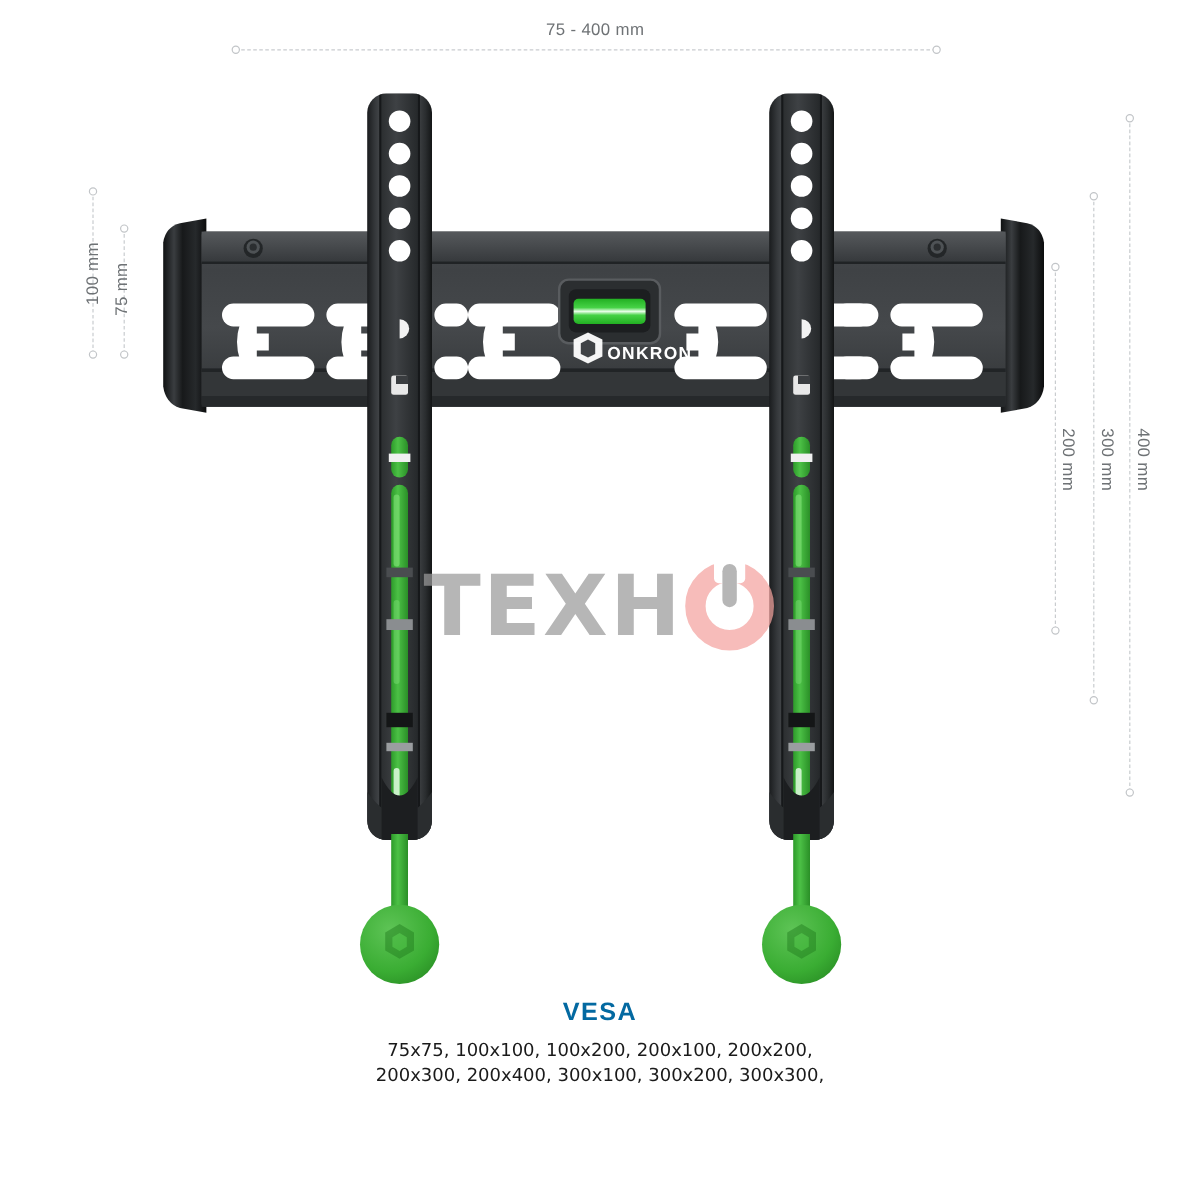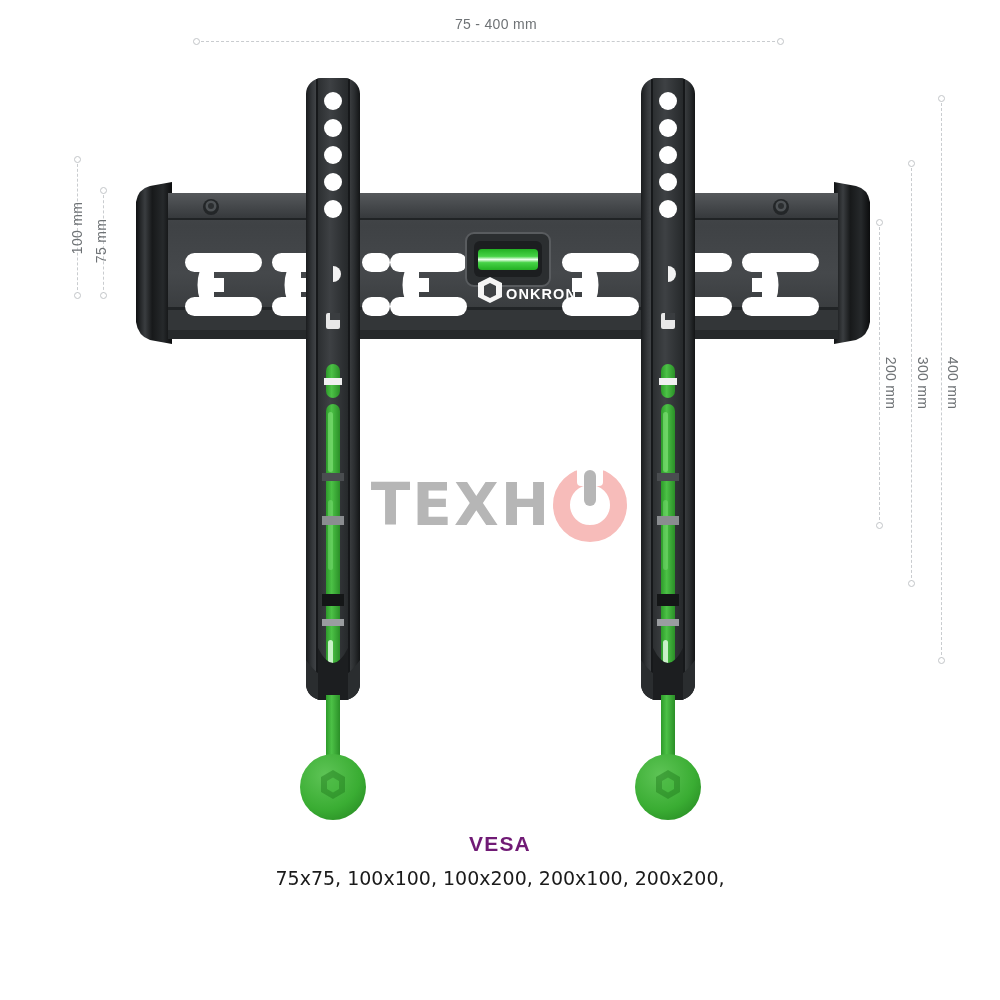--- a/index.html
+++ b/index.html
@@ -14,38 +14,38 @@
   .dim-v{transform-origin:50% 50%;}
   .dashline-h{position:absolute;height:0;border-top:1px dashed #c9cccf;}
   .dashline-v{position:absolute;width:0;border-left:1px dashed #c9cccf;}
   .endcap{position:absolute;width:5px;height:5px;border:1px solid #c2c5c8;
           border-radius:50%;background:#fff;}
 
   
   #watermark{position:absolute;left:0;top:455px;width:1000px;height:100px;
              display:flex;align-items:center;justify-content:center;
              pointer-events:none;z-index:40;}
-  #watermark .wm-text{font-size:58px;font-weight:bold;color:#9a9a9a;opacity:.72;
+  #watermark .wm-text{font-size:70px;font-weight:bold;color:#9a9a9a;opacity:.72;
              letter-spacing:2px;line-height:1;display:flex;align-items:center;
              font-family:"DejaVu Sans","Liberation Sans",sans-serif;}
   .wm-pw{position:relative;display:inline-block;width:74px;height:74px;margin:0 2px;}
   .wm-pw .ring{position:absolute;left:0;top:0;width:74px;height:74px;border-radius:50%;
                border:17px solid #f4a3a0;box-sizing:border-box;}
   .wm-pw .stem{position:absolute;left:31px;top:2px;width:12px;height:36px;
                border-radius:6px;background:#9a9a9a;}
   .wm-pw .notch{position:absolute;left:24px;top:-4px;width:26px;height:22px;background:#fff;
                border-radius:4px;}
 
   
   #product{position:absolute;left:0;top:0;width:1000px;height:1000px;z-index:20;}
 
   
   #vesa-block{position:absolute;left:0;top:832px;width:1000px;text-align:center;z-index:50;}
-  #vesa-title{color:#701a75;font-size:21px;font-weight:bold;letter-spacing:1.2px;}
-  #vesa-list{margin-top:9px;color:#1a1a1a;font-size:19px;line-height:1.42;
+  #vesa-title{color:#0369a1;font-size:21px;font-weight:bold;letter-spacing:1.2px;}
+  #vesa-list{margin-top:9px;color:#1a1a1a;font-size:15px;line-height:1.42;
              font-family:"DejaVu Sans","Liberation Sans",sans-serif;text-align:center;}
   #vesa-list div{white-space:nowrap;}
 </style>
 </head>
 <body>
 
 <div id="stage">
 
   <div>
     <div class="dim-label" style="left:455px;top:16px;">75 - 400 mm</div>
@@ -308,16 +308,17 @@
           <span class="notch"></span>
           <span class="stem"></span>
       </span>
     </div>
   </div>
 
   <div id="vesa-block">
     <div id="vesa-title">VESA</div>
     <div id="vesa-list">
       <div>75x75, 100x100, 100x200, 200x100, 200x200,</div>
+      <div>200x300, 200x400, 300x100, 300x200, 300x300,</div>
     </div>
   </div>
 
 </div>
 
 </body></html>

